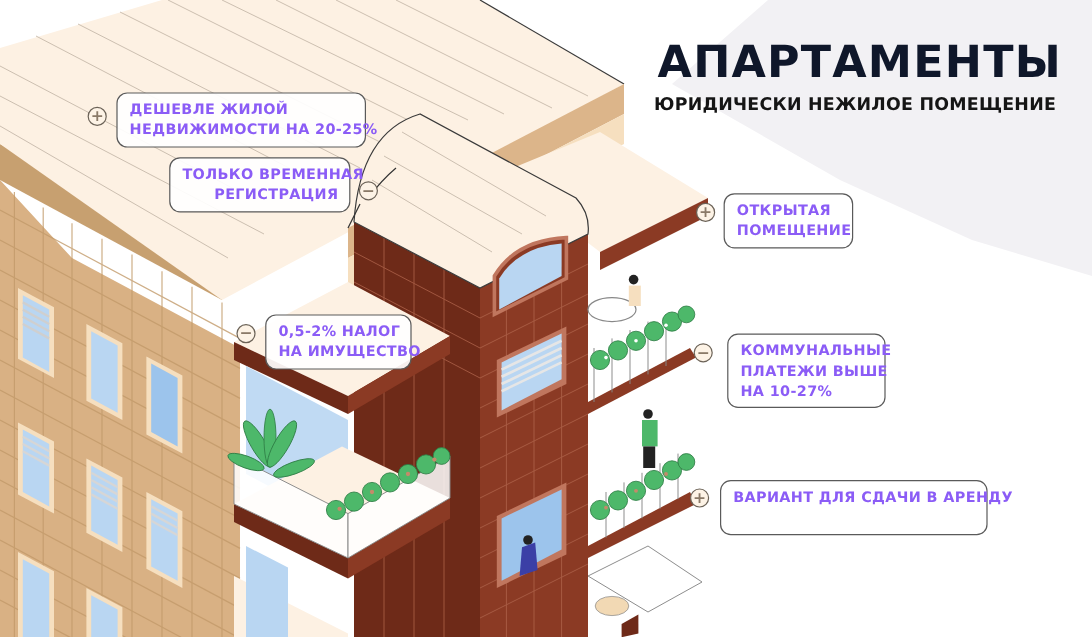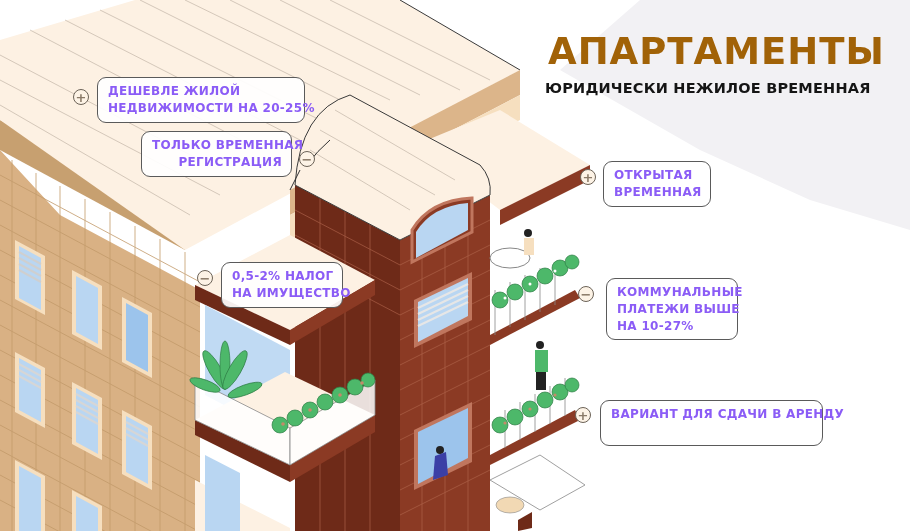--- a/index.html
+++ b/index.html
@@ -1,21 +1,21 @@
 <!DOCTYPE html>
 <html><head>
 <meta charset="utf-8">
 <style>
   html, body { margin: 0; padding: 0; }
   body { width: 910px; height: 531px; overflow: hidden; background: #ffffff; position: relative; font-family: "DejaVu Sans", sans-serif; }
   #scene { position: absolute; left: 0; top: 0; width: 910px; height: 531px; }
   .title {
     position: absolute; left: 548px; top: 30px; width: 340px;
     font-family: "DejaVu Sans", sans-serif; font-weight: 900; font-size: 37px;
-    letter-spacing: 1px; color: #a16207; white-space: nowrap;
+    letter-spacing: 1px; color: #0f172a; white-space: nowrap;
   }
   .subtitle {
     position: absolute; left: 545px; top: 80px; width: 355px;
     font-family: "DejaVu Sans", sans-serif; font-weight: bold; font-size: 14.5px;
     color: #151515; white-space: nowrap; letter-spacing: 0.2px;
   }
   .callout {
     position: absolute; background: rgba(255,255,255,0.92);
     border: 1.5px solid #5a5a5a; border-radius: 9px;
     font-family: "DejaVu Sans", sans-serif; font-weight: bold; font-size: 12px;
@@ -292,21 +292,21 @@
     <polygon points="518,520 532,512 532,528 518,531" fill="#6e2a18"></polygon>
   </g>
 
   <g stroke="#333" stroke-width="1" fill="none">
     <path d="M306,166 Q318,150 330,140"></path>
     <path d="M300,170 L290,190"></path>
   </g>
 </svg>
 
 <div class="title">АПАРТАМЕНТЫ</div>
-<div class="subtitle">ЮРИДИЧЕСКИ НЕЖИЛОЕ ВРЕМЕННАЯ</div>
+<div class="subtitle">ЮРИДИЧЕСКИ НЕЖИЛОЕ ПОМЕЩЕНИЕ</div>
 
 <div class="marker" style="left:73px;top:89px;">
     <span>+</span>
   </div>
 <div class="callout" style="left:97px;top:77px;width:208px;height:46px;">
   <span class="line">ДЕШЕВЛЕ ЖИЛОЙ</span>
   <span class="line">НЕДВИЖИМОСТИ НА 20-25%</span>
 </div>
 
 <div class="callout right-align" style="left:141px;top:131px;width:151px;height:46px;">
@@ -323,21 +323,21 @@
 <div class="callout" style="left:221px;top:262px;width:122px;height:46px;">
   <span class="line">0,5-2% НАЛОГ</span>
   <span class="line">НА ИМУЩЕСТВО</span>
 </div>
 
 <div class="marker" style="left:580px;top:169px;">
     <span>+</span>
   </div>
 <div class="callout" style="left:603px;top:161px;width:108px;height:46px;">
   <span class="line">ОТКРЫТАЯ</span>
-  <span class="line">ВРЕМЕННАЯ</span>
+  <span class="line">ПОМЕЩЕНИЕ</span>
 </div>
 
 <div class="marker" style="left:578px;top:286px;">
     <span>−</span>
   </div>
 <div class="callout" style="left:606px;top:278px;width:132px;height:62px;">
   <span class="line">КОММУНАЛЬНЫЕ</span>
   <span class="line">ПЛАТЕЖИ ВЫШЕ</span>
   <span class="line">НА 10-27%</span>
 </div>

